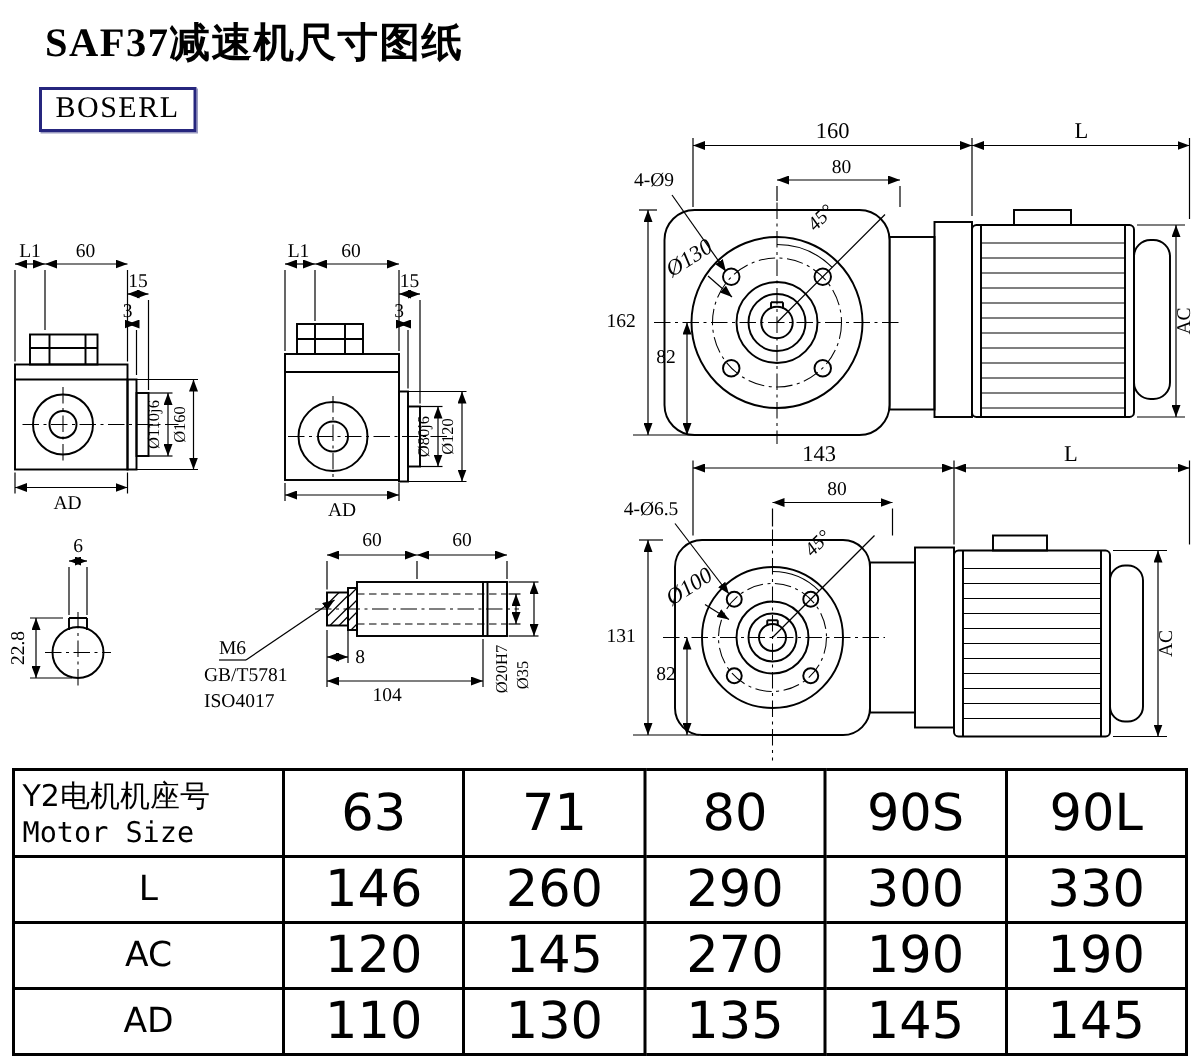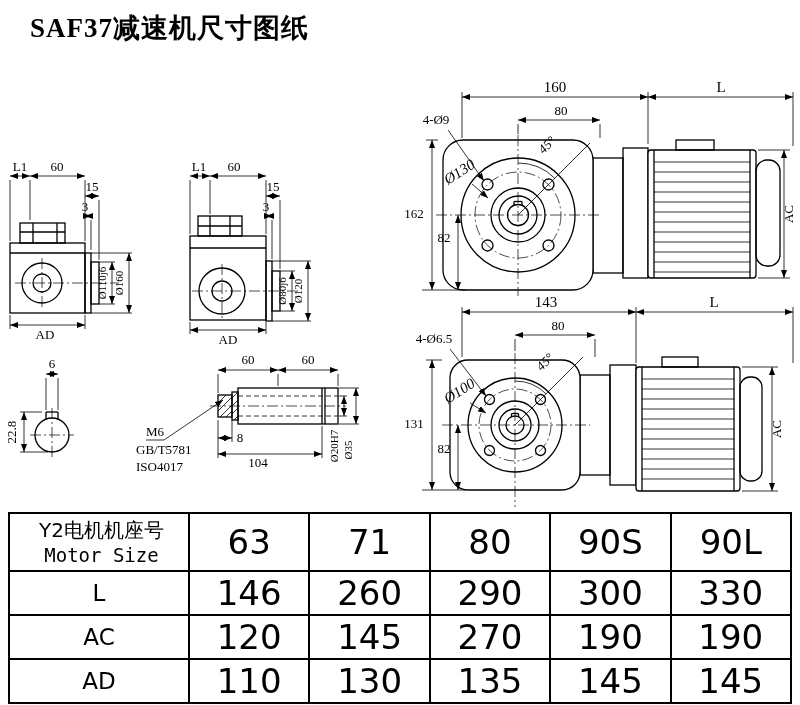--- a/index.html
+++ b/index.html
@@ -18,32 +18,35 @@
   text{stroke:none;fill:#000;font-family:"Liberation Serif",serif;font-size:13px;text-anchor:middle;}
   text.t15{font-size:15px;}
   text.t11{font-size:11px;}
   text.it{font-style:italic;}
   text.ls{text-anchor:start;}
   .dim-table{position:absolute;left:8px;top:512px;width:784px;border-collapse:collapse;
              table-layout:fixed;text-align:center;font-family:"DejaVu Sans",sans-serif;}
   .dim-table td{border:2px solid #000;padding:0;}
   .dim-table tr{height:44px;}
   .dim-table tr.hrow{height:58px;}
-  td.hcell{text-align:center;padding-left:5px;}
+  td.hcell{text-align:left;padding-left:5px;}
   .cn{font-size:20px;line-height:26px;font-family:"DejaVu Sans",sans-serif;}
   .en{font-size:19px;line-height:24px;font-family:"DejaVu Sans Mono",monospace;}
   td.num{font-size:34px;}
   td.lbl{font-size:23px;}
 </style>
 </head>
 <body>
 
 <div class="page">
 
   <h1 class="title">SAF37减速机尺寸图纸</h1>
+  <div class="logo">
+    <span>BOSERL</span>
+  </div>
 
   <svg class="v" style="left:5px;top:158px" width="175" height="195" viewBox="0 0 175 195">
     <defs>
         <marker id="arA" markerWidth="9" markerHeight="6" refX="8" refY="3" orient="auto-start-reverse" markerUnits="userSpaceOnUse">
           <path d="M0,0L8,3L0,6Z" fill="#000"></path>
         </marker>
       </defs>
     <g class="outl">
       <rect x="15" y="65" width="45" height="20"></rect>
       <line x1="28" y1="65" x2="28" y2="85"></line>

